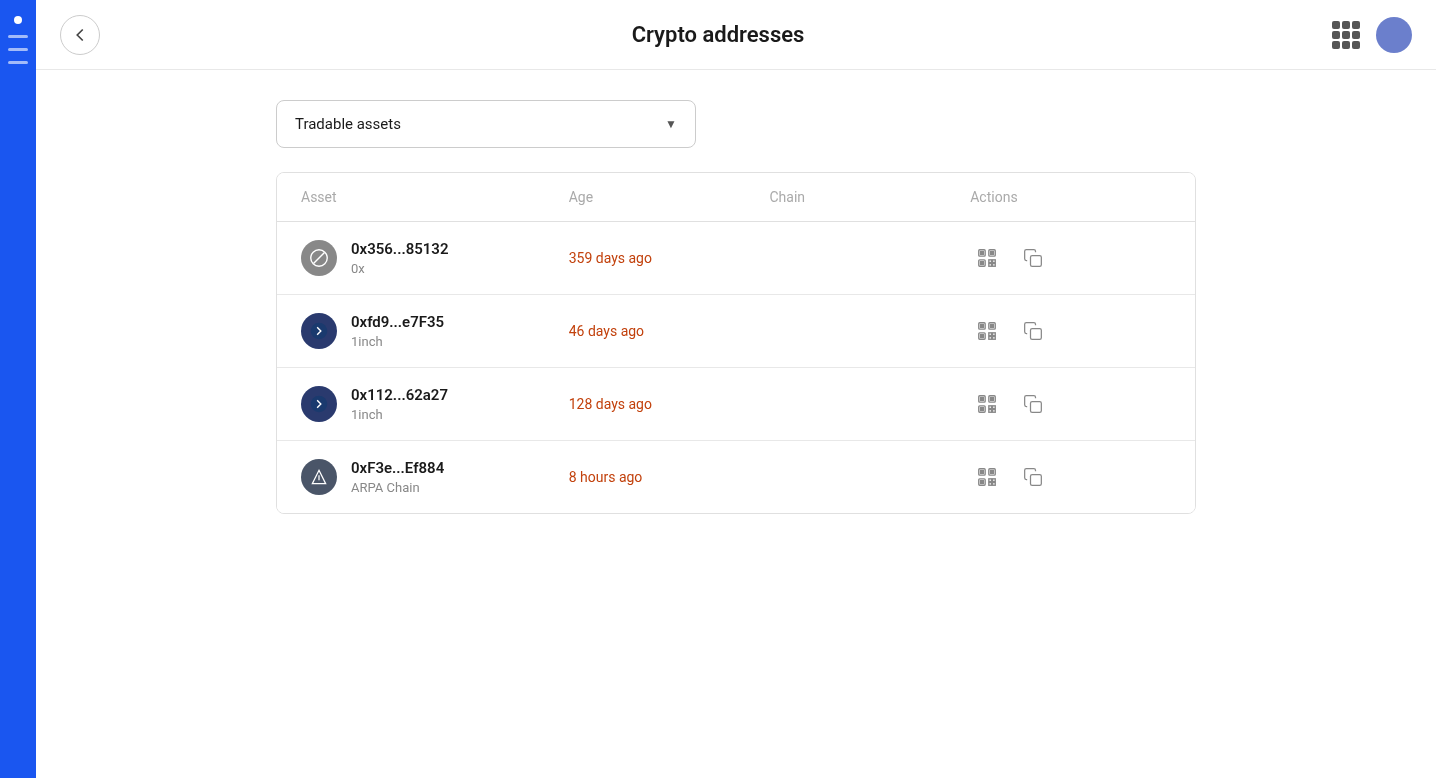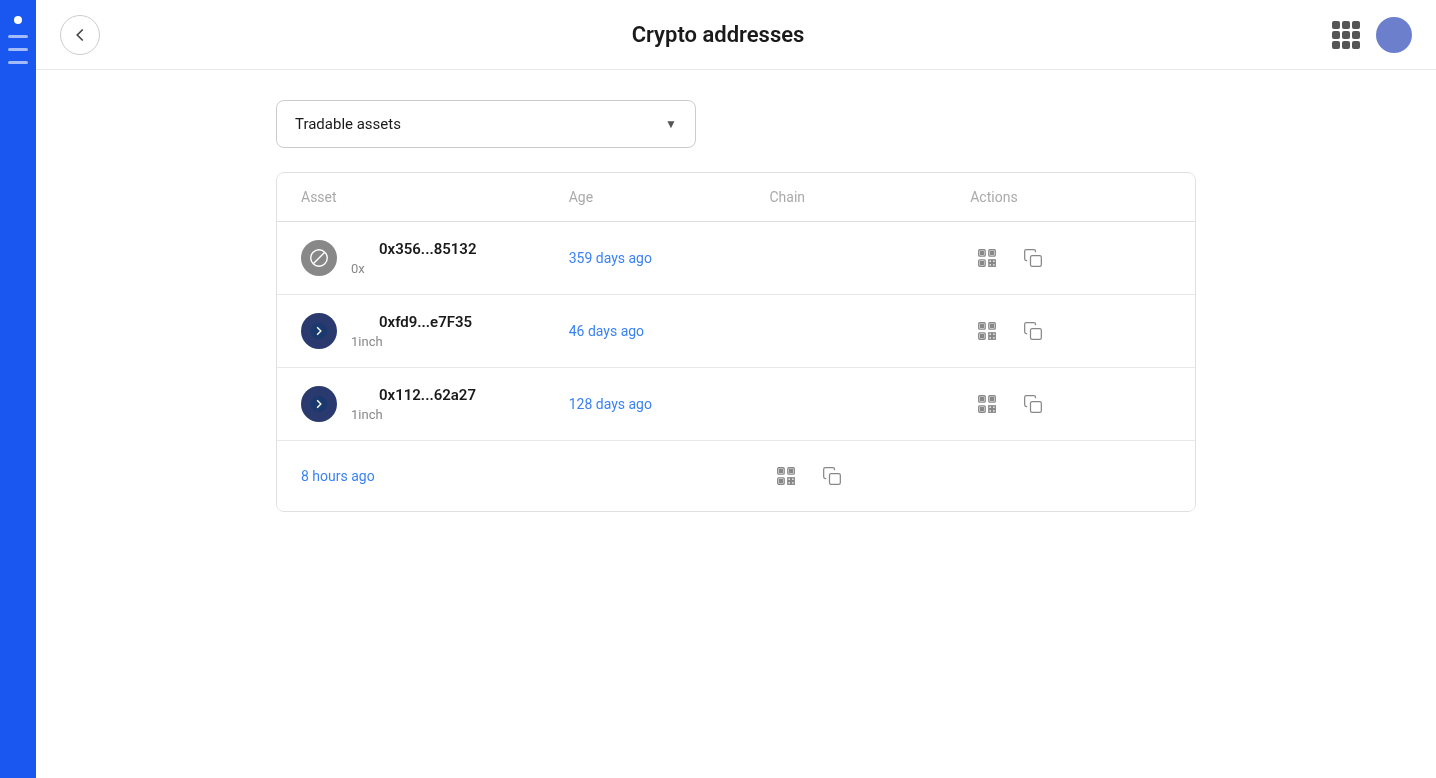--- a/index.html
+++ b/index.html
@@ -198,29 +198,28 @@
     }
     .asset-info {
       display: flex;
       flex-direction: column;
       gap: 3px;
     }
     .asset-address {
       font-size: 15px;
       font-weight: 600;
       color: #1a1a1a;
-      margin-left: 28px;
     }
     .asset-name {
       font-size: 13px;
       color: #888888;
     }
     .age-cell {
       font-size: 14px;
-      color: #3b82f6;
+      color: #c2410c;
     }
     .label-cell {
       font-size: 14px;
       color: #555555;
     }
     .actions-cell {
       display: flex;
       align-items: center;
       gap: 12px;
     }
@@ -416,20 +415,32 @@
           <button class="action-btn">
             <svg width="20" height="20" viewBox="0 0 24 24" fill="none" stroke="currentColor" stroke-width="1.5">
               <rect x="9" y="9" width="13" height="13" rx="2"></rect>
               <path d="M5 15H4a2 2 0 0 1-2-2V4a2 2 0 0 1 2-2h9a2 2 0 0 1 2 2v1"></path>
             </svg>
           </button>
         </div>
       </div>
 
       <div class="table-row">
+        <div class="asset-cell">
+          <div class="asset-icon arpa-icon">
+            <svg width="20" height="20" viewBox="0 0 24 24" fill="none">
+              <polygon points="12,4 20,20 4,20" stroke="white" stroke-width="1.5" fill="none"></polygon>
+              <line x1="12" y1="10" x2="12" y2="16" stroke="white" stroke-width="1.5"></line>
+            </svg>
+          </div>
+          <div class="asset-info">
+            <span class="asset-address">0xF3e...Ef884</span>
+            <span class="asset-name">ARPA Chain</span>
+          </div>
+        </div>
         <div class="age-cell">8 hours ago</div>
         <div class="label-cell"></div>
         <div class="actions-cell">
           <button class="action-btn">
             <svg width="22" height="22" viewBox="0 0 24 24" fill="none" stroke="currentColor" stroke-width="1.5">
               <rect x="3" y="3" width="7" height="7" rx="1"></rect>
               <rect x="14" y="3" width="7" height="7" rx="1"></rect>
               <rect x="3" y="14" width="7" height="7" rx="1"></rect>
               <rect x="14" y="14" width="3" height="3"></rect>
               <rect x="18" y="14" width="3" height="3"></rect>

